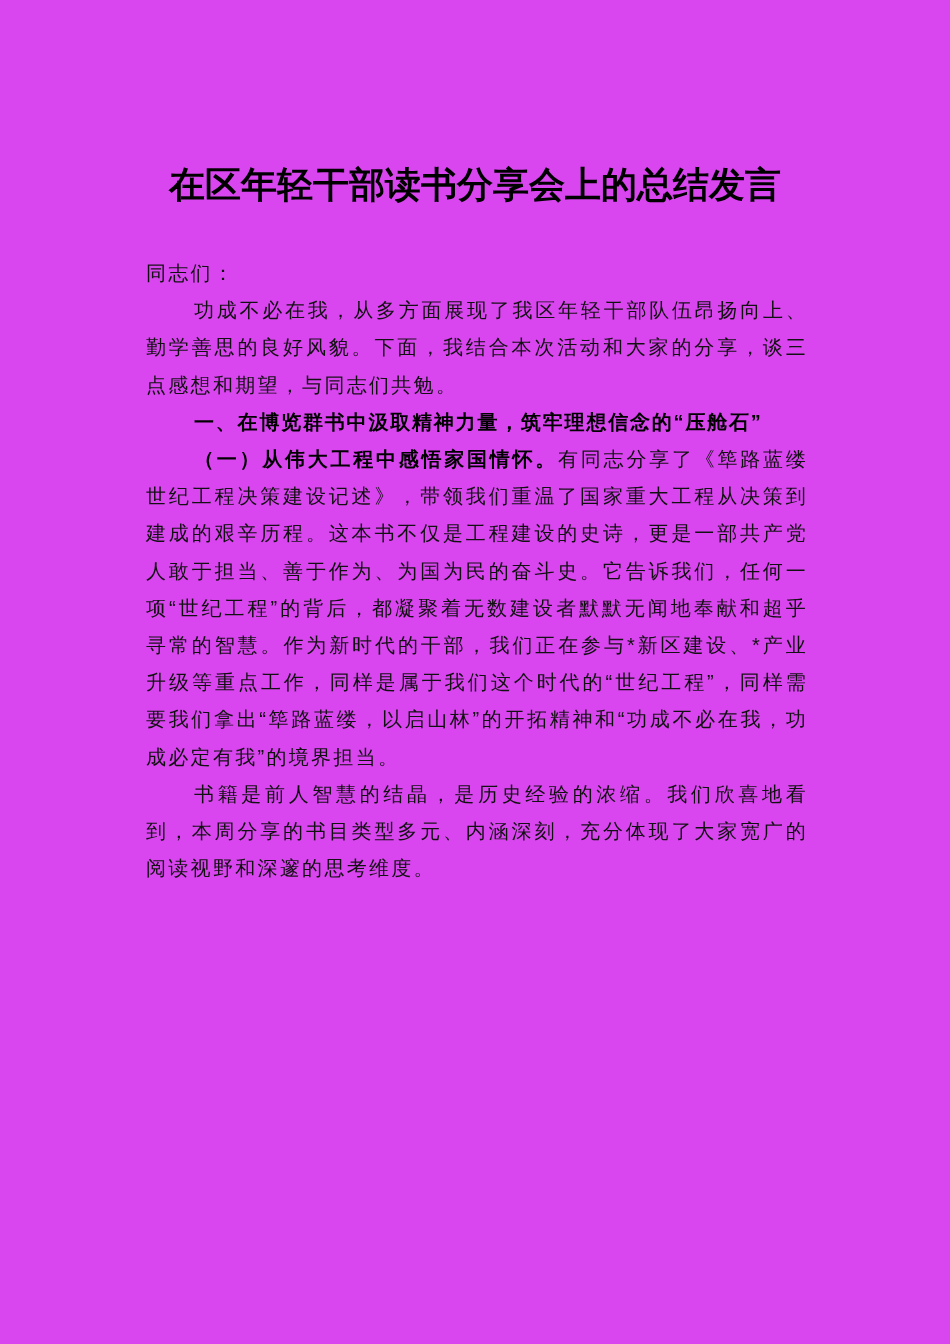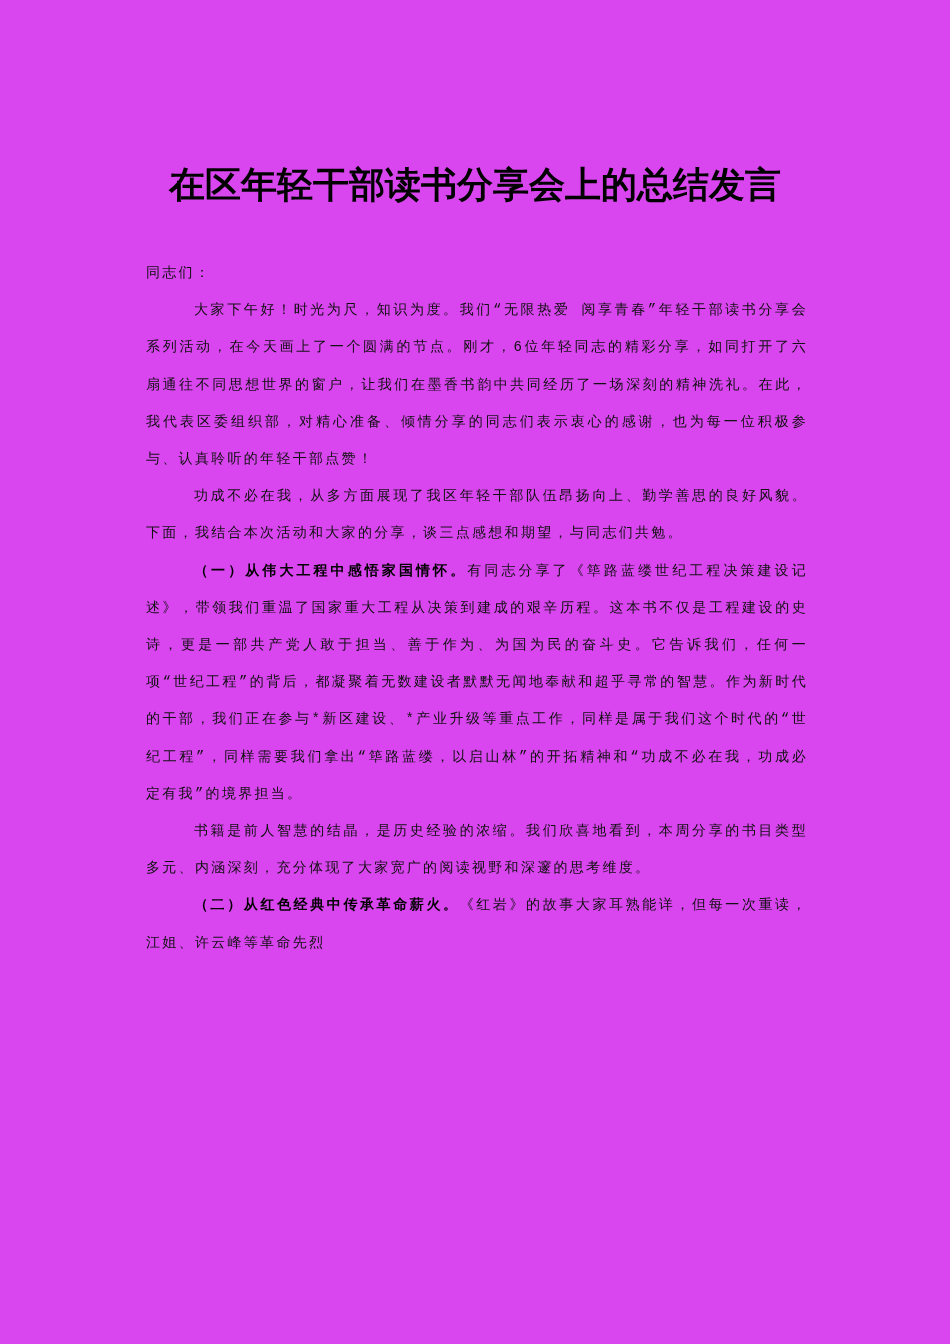--- a/index.html
+++ b/index.html
@@ -5,35 +5,34 @@
   html, body { margin:0; padding:0; background:#ffffff; }
   body { width:950px; height:1344px; position:relative; overflow:hidden; }
   .page { position:absolute; left:0; top:0; width:950px; height:1344px; background:#d946ef;padding-left:26px; }
   .title {
     position:absolute; left:0; width:950px; top:160px;
     text-align:center; font-family:"DejaVu Serif", serif; font-weight:bold;
     font-size:36px; line-height:48px; color:#000; letter-spacing:0px;
   }
   .body {
     position:absolute; left:146px; top:255px; width:662px;
-    font-family:Liberation Mono, monospace; font-size:14px; line-height:37.2px;
+    font-family:Liberation Sans, sans-serif; font-size:20px; line-height:37.2px;
     color:#111; letter-spacing:2.3px; text-align:justify;
   }
   .body p { margin:0; }
   .indent { text-indent:48px; }
   .h1 { font-weight:bold; letter-spacing:1.8px; color:#000; }
   .sub { font-weight:bold; color:#000; }
 </style>
 </head>
 <body>
 
 <div class="page">
   <div class="title">在区年轻干部读书分享会上的总结发言</div>
 
   <div class="body">
     <p>同志们：</p>
-    <p class="indent">大家下午好！时光为尺，知识为度。我们“无限热爱 阅享青春”年轻干部读书分享会系列活动，在今天画上了一个圆满的节点。刚才，6位年轻同志的精彩分享，如同打开了六扇通往不同思想世界的窗户，让我们在墨香书韵中共同经历了一场深刻的精神洗礼。在此，我代表区委组织部，对精心准备、倾情分享的同志们表示衷心的感谢，也为每一位积极参与、认真聆听的年轻干部点赞！</p>
     <p class="indent">功成不必在我，从多方面展现了我区年轻干部队伍昂扬向上、勤学善思的良好风貌。下面，我结合本次活动和大家的分享，谈三点感想和期望，与同志们共勉。</p>
+    <p class="indent h1">一、在博览群书中汲取精神力量，筑牢理想信念的“压舱石”</p>
     <p class="indent"><span class="sub">（一）从伟大工程中感悟家国情怀。</span><span>有同志分享了《筚路蓝缕世纪工程决策建设记述》，带领我们重温了国家重大工程从决策到建成的艰辛历程。这本书不仅是工程建设的史诗，更是一部共产党人敢于担当、善于作为、为国为民的奋斗史。它告诉我们，任何一项“世纪工程”的背后，都凝聚着无数建设者默默无闻地奉献和超乎寻常的智慧。作为新时代的干部，我们正在参与*新区建设、*产业升级等重点工作，同样是属于我们这个时代的“世纪工程”，同样需要我们拿出“筚路蓝缕，以启山林”的开拓精神和“功成不必在我，功成必定有我”的境界担当。</span></p>
     <p class="indent">书籍是前人智慧的结晶，是历史经验的浓缩。我们欣喜地看到，本周分享的书目类型多元、内涵深刻，充分体现了大家宽广的阅读视野和深邃的思考维度。</p>
-    <p class="indent"><span class="sub">（二）从红色经典中传承革命薪火。</span><span>《红岩》的故事大家耳熟能详，但每一次重读，江姐、许云峰等革命先烈</span></p>
   </div>
 </div>
 
 </body></html>

